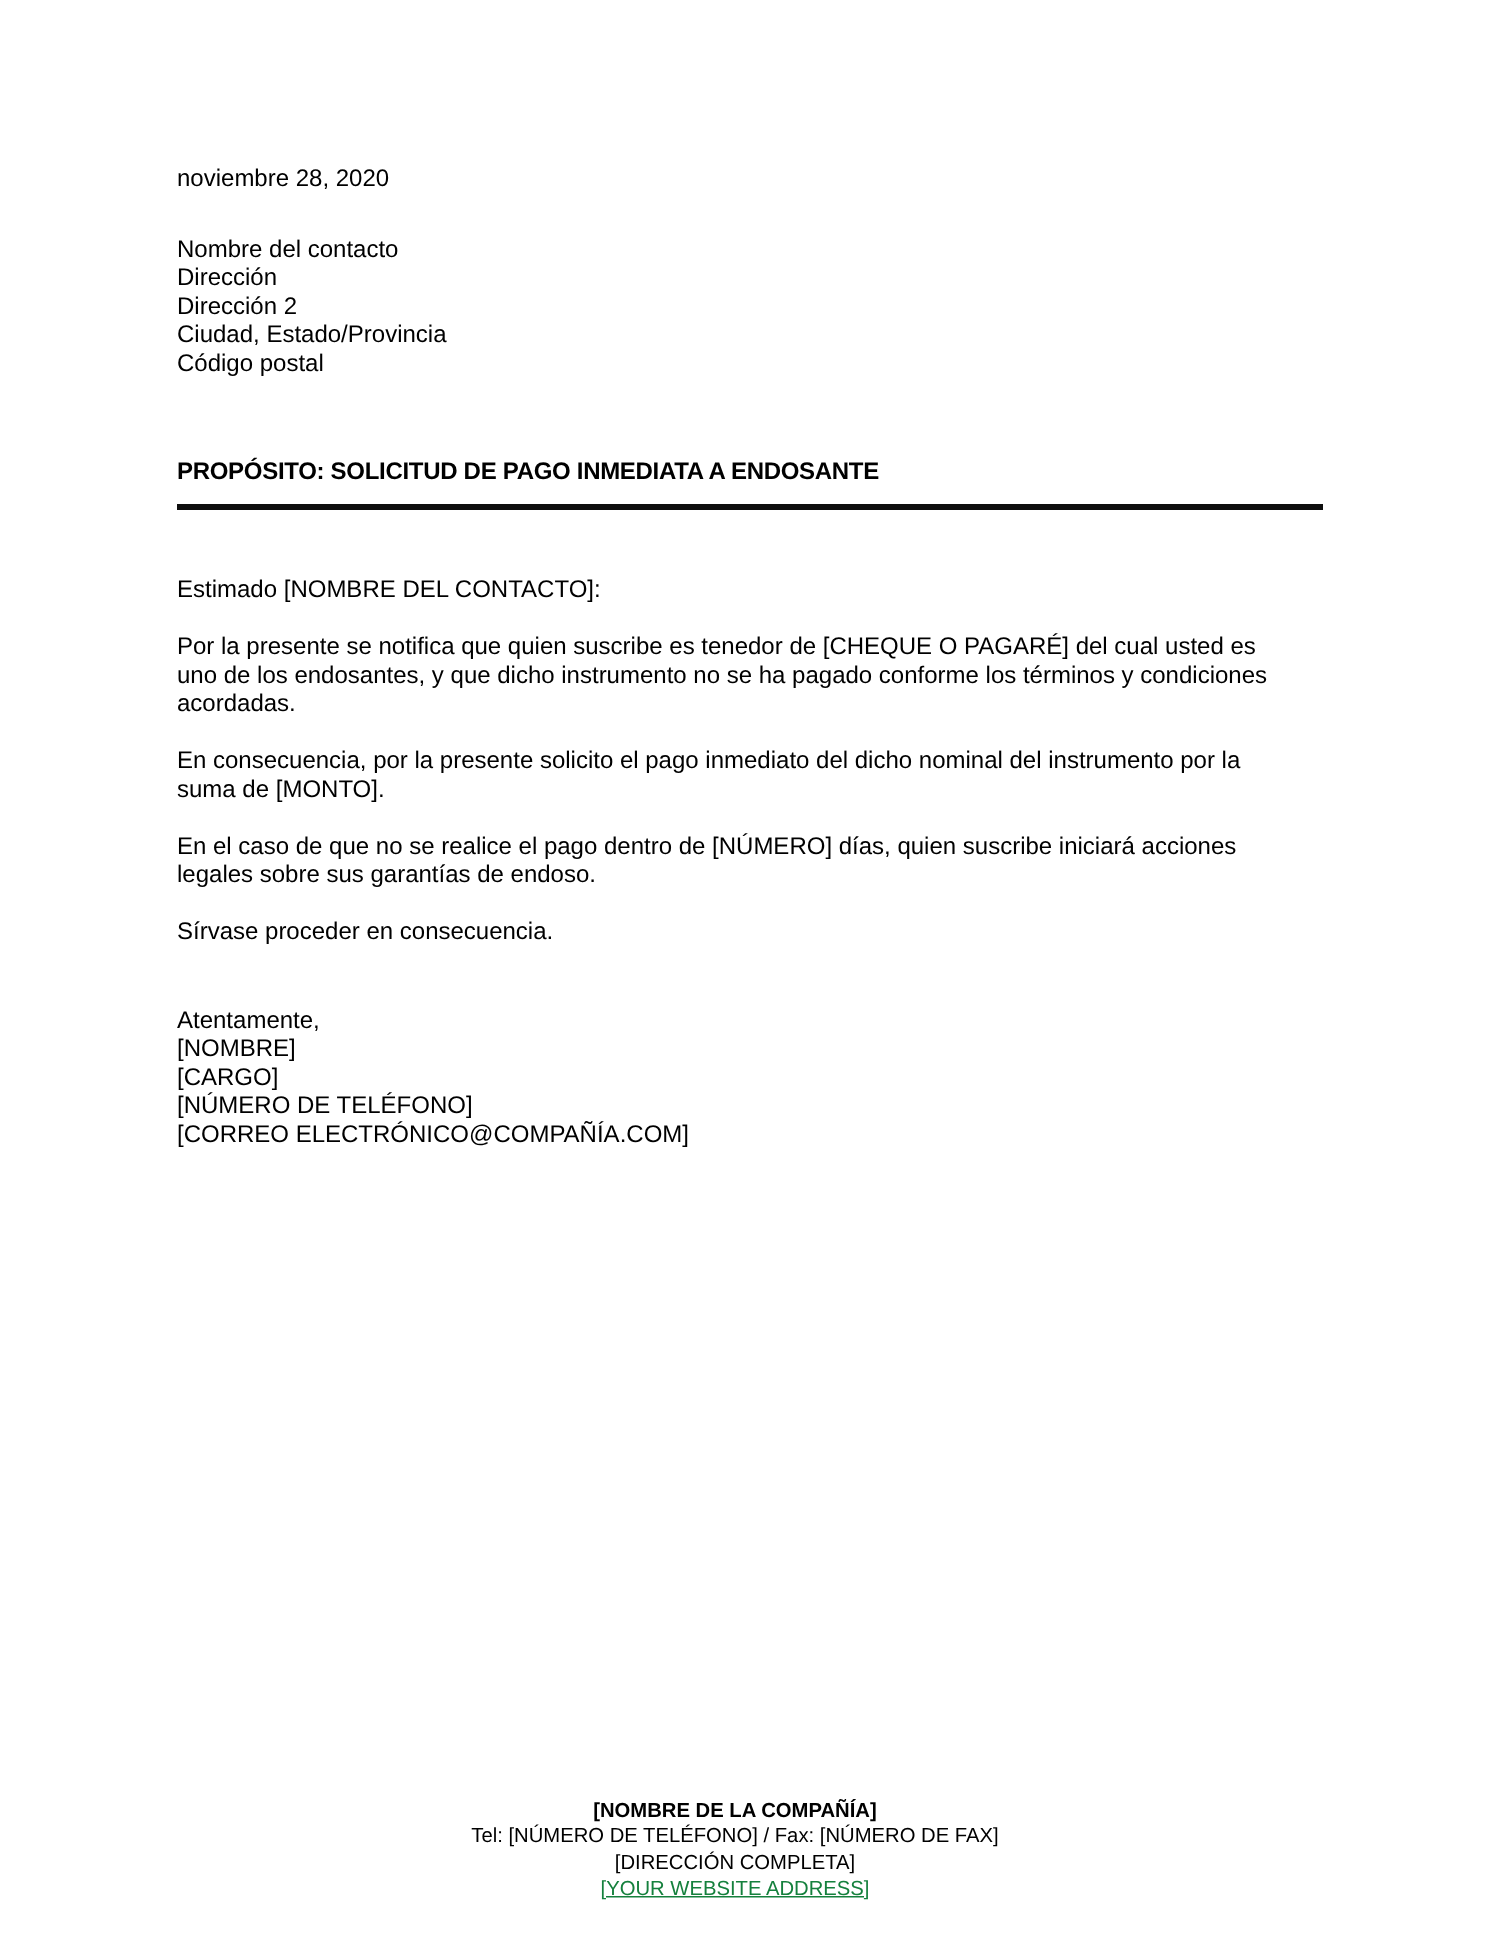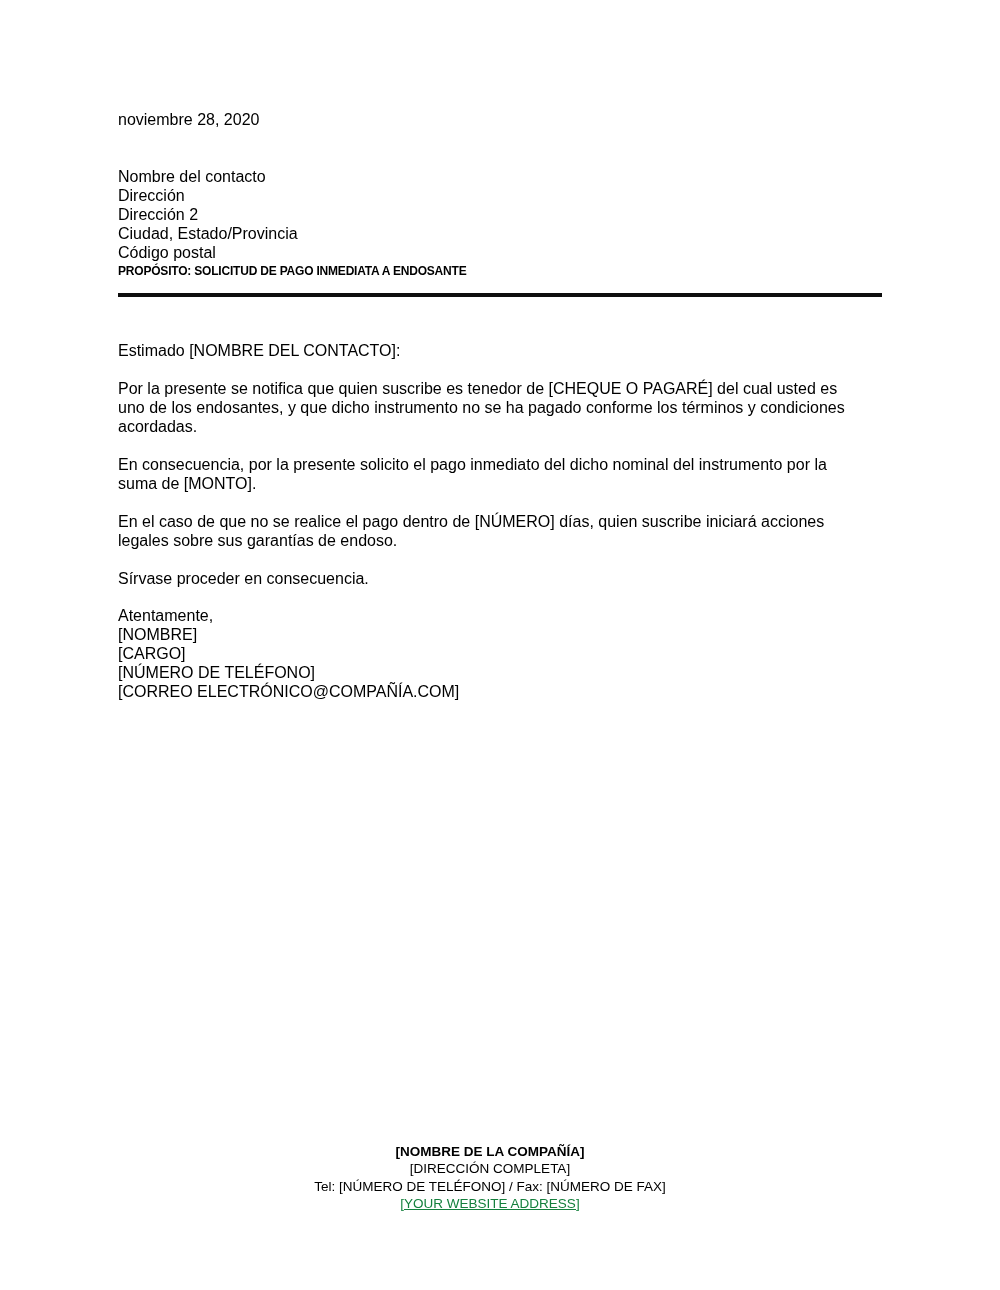--- a/index.html
+++ b/index.html
@@ -14,46 +14,47 @@
     overflow: hidden;
   }
   .content {
     position: absolute;
     left: 118px;
     top: 0;
     width: 800px;
   }
   .line { line-height: 19px; }
   .date-line { margin-top: 110px; line-height: 19px; }
-  .recipient-block { margin-top: 38px; line-height: 19px; }
+  .recipient-block { margin-top: 28px; line-height: 19px; }
   .subject-heading {
+    margin-top: 53px;
     font-weight: bold;
-    font-size: 12px;
+    font-size: 16px;
     line-height: 19px;
     letter-spacing: -0.2px;
     white-space: nowrap;
   }
   .subject-rule {
     margin-top: 12px;
     width: 764px;
     height: 4px;
     background: #0e0e0e;
   }
   .salutation { margin-top: 44px; line-height: 19px; }
   p.para {
     margin: 19px 0 0 0;
     line-height: 19px;
     white-space: pre-line;
   }
-  .closing { margin-top: 18px; line-height: 19px; }
+  .closing { margin-top: 40px; line-height: 19px; }
   .signature-block { line-height: 19px; }
   .footer {
     position: absolute;
     left: 0;
-    top: 1143px;
+    top: 1198px;
     width: 980px;
     text-align: center;
     font-size: 13.5px;
     line-height: 17.3px;
   }
   .footer .company { font-weight: bold; }
   .footer a.site-link {
     color: #15803d;
     text-decoration: underline;
     cursor: pointer;
@@ -94,16 +95,16 @@
     <div class="line">[NOMBRE]</div>
     <div class="line">[CARGO]</div>
     <div class="line">[NÚMERO DE TELÉFONO]</div>
     <div class="line">[CORREO ELECTRÓNICO@COMPAÑÍA.COM]</div>
   </div>
 
 </div>
 
 <div class="footer">
   <div class="company">[NOMBRE DE LA COMPAÑÍA]</div>
+  <div>Tel: [NÚMERO DE TELÉFONO] / Fax: [NÚMERO DE FAX]</div>
   <div>[DIRECCIÓN COMPLETA]</div>
-  <div>Tel: [NÚMERO DE TELÉFONO] / Fax: [NÚMERO DE FAX]</div>
   <div><a class="site-link">[YOUR WEBSITE ADDRESS]</a></div>
 </div>
 
 </body></html>

